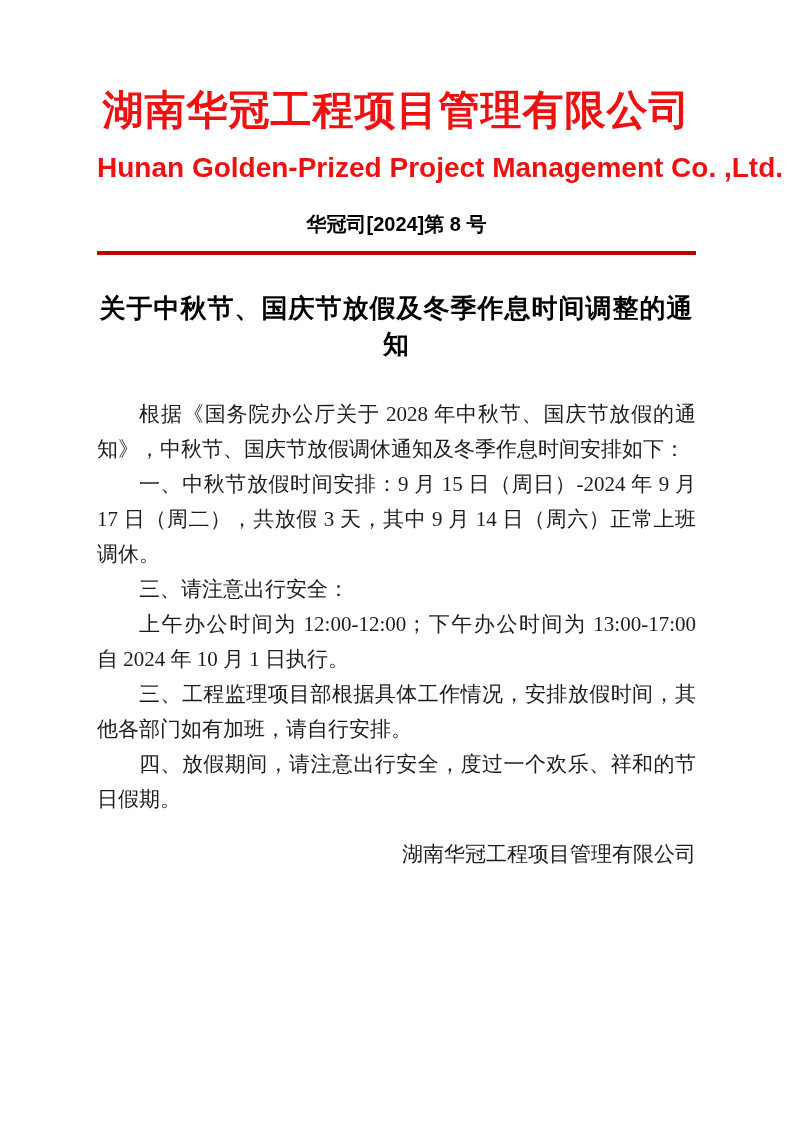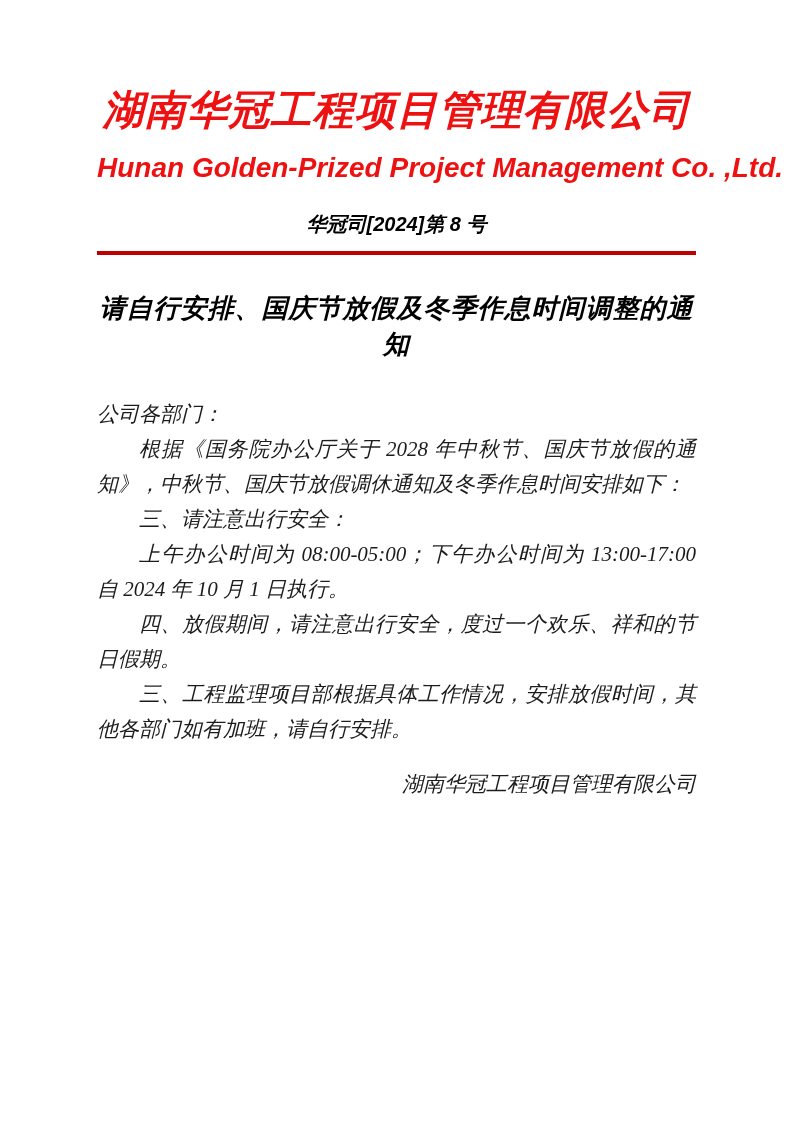--- a/index.html
+++ b/index.html
@@ -14,21 +14,20 @@
     height: 1122px;
     font-family: "Liberation Serif", "DejaVu Serif", serif;
     color: var(--ink);
     overflow: hidden;
   }
   .page {
     width: 793px;
     height: 1122px;
     padding: 85px 97px 0 97px;
     background: #ffffff;
-    font-style: italic;
   }
   .company-cn {
     color: var(--accent);
     font-family: "Liberation Sans", "DejaVu Sans", sans-serif;
     font-weight: bold;
     font-size: 41px;
     line-height: 50px;
     text-align: center;
     letter-spacing: 1px;
     white-space: nowrap;
@@ -94,28 +93,28 @@
 <div class="page">
 
   <div class="company-cn">湖南华冠工程项目管理有限公司</div>
 
   <div class="company-en">Hunan Golden-Prized Project Management Co. ,Ltd.</div>
 
   <div class="doc-number">华冠司[2024]第 8 号</div>
 
   <div class="red-rule"></div>
 
-  <div class="notice-title">请自行安排、国庆节放假及冬季作息时间调整的通知</div>
+  <div class="notice-title">关于中秋节、国庆节放假及冬季作息时间调整的通知</div>
 
   <div class="body-text">
-    <p class="salutation">公司各部门：</p>
     <p>根据《国务院办公厅关于 2028 年中秋节、国庆节放假的通知》，中秋节、国庆节放假调休通知及冬季作息时间安排如下：</p>
+    <p>一、中秋节放假时间安排：9 月 15 日（周日）-2024 年 9 月 17 日（周二），共放假 3 天，其中 9 月 14 日（周六）正常上班调休。</p>
     <p>三、请注意出行安全：</p>
-    <p>上午办公时间为 08:00-05:00；下午办公时间为 13:00-17:00 自 2024 年 10 月 1 日执行。</p>
+    <p>上午办公时间为 12:00-12:00；下午办公时间为 13:00-17:00 自 2024 年 10 月 1 日执行。</p>
+    <p>三、工程监理项目部根据具体工作情况，安排放假时间，其他各部门如有加班，请自行安排。</p>
     <p>四、放假期间，请注意出行安全，度过一个欢乐、祥和的节日假期。</p>
-    <p>三、工程监理项目部根据具体工作情况，安排放假时间，其他各部门如有加班，请自行安排。</p>
   </div>
 
   <div class="signature">
     <div class="sig-company">湖南华冠工程项目管理有限公司</div>
   </div>
 
 </div>
 
 </body></html>

